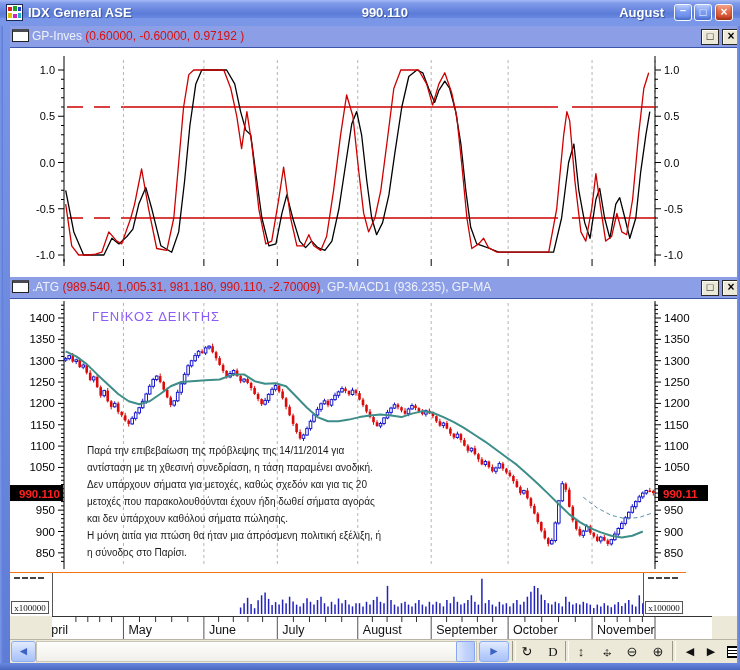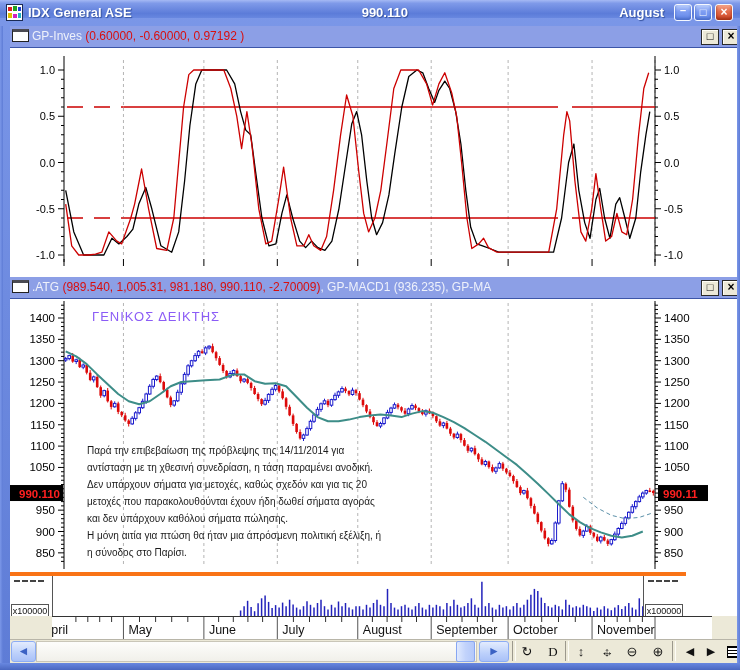--- a/index.html
+++ b/index.html
@@ -34,21 +34,21 @@
     border:1px solid #2a2a2a;box-shadow:inset 1px 1px 0 #fffef6;box-sizing:border-box;
     color:#000;font-size:11px;font-weight:bold;text-align:center;line-height:13px;}
   .ph-max{right:25px;}
   .ph-close{right:4px;font-size:12px;}
   svg{display:block;background:#fff;}
   .p2wrap{position:relative;}
   .chart-title{position:absolute;left:82px;top:10px;font-size:13px;color:#8b5cf6;letter-spacing:1px;}
   .annotation{position:absolute;left:77px;top:143px;font-size:10px;line-height:17px;
     color:#1b1b1b;white-space:pre-line;}
   
-  .volrow{position:relative;width:676px;height:44px;border-top:4px solid #f97316;box-sizing:border-box;}
+  .volrow{position:relative;width:676px;height:44px;border-top:1px solid #f97316;box-sizing:border-box;font-family:Liberation Serif, serif;}
   .vscale{position:absolute;top:0;width:42px;height:43px;background:#fff;}
   .vscale.left{left:0;border-right:1px solid #555;}
   .vscale.right{right:0;border-left:1px solid #555;}
   .vticks{position:absolute;left:4px;top:4px;width:30px;border-top:2px dashed #444;}
   .vlabel{position:absolute;left:1px;bottom:2px;width:38px;height:13px;border:1px solid #555;
     background:#fff;font-size:9px;line-height:12px;text-align:center;box-sizing:border-box;color:#111;}
   .vbeige{position:absolute;left:0;bottom:-23px;width:42px;height:23px;background:#ece9d8;}
   
   .monthrow{position:relative;width:734px;height:23px;background:#ece9d8;}
   .monthstrip{position:absolute;left:42px;top:0;width:660px;height:23px;background:#fff;

